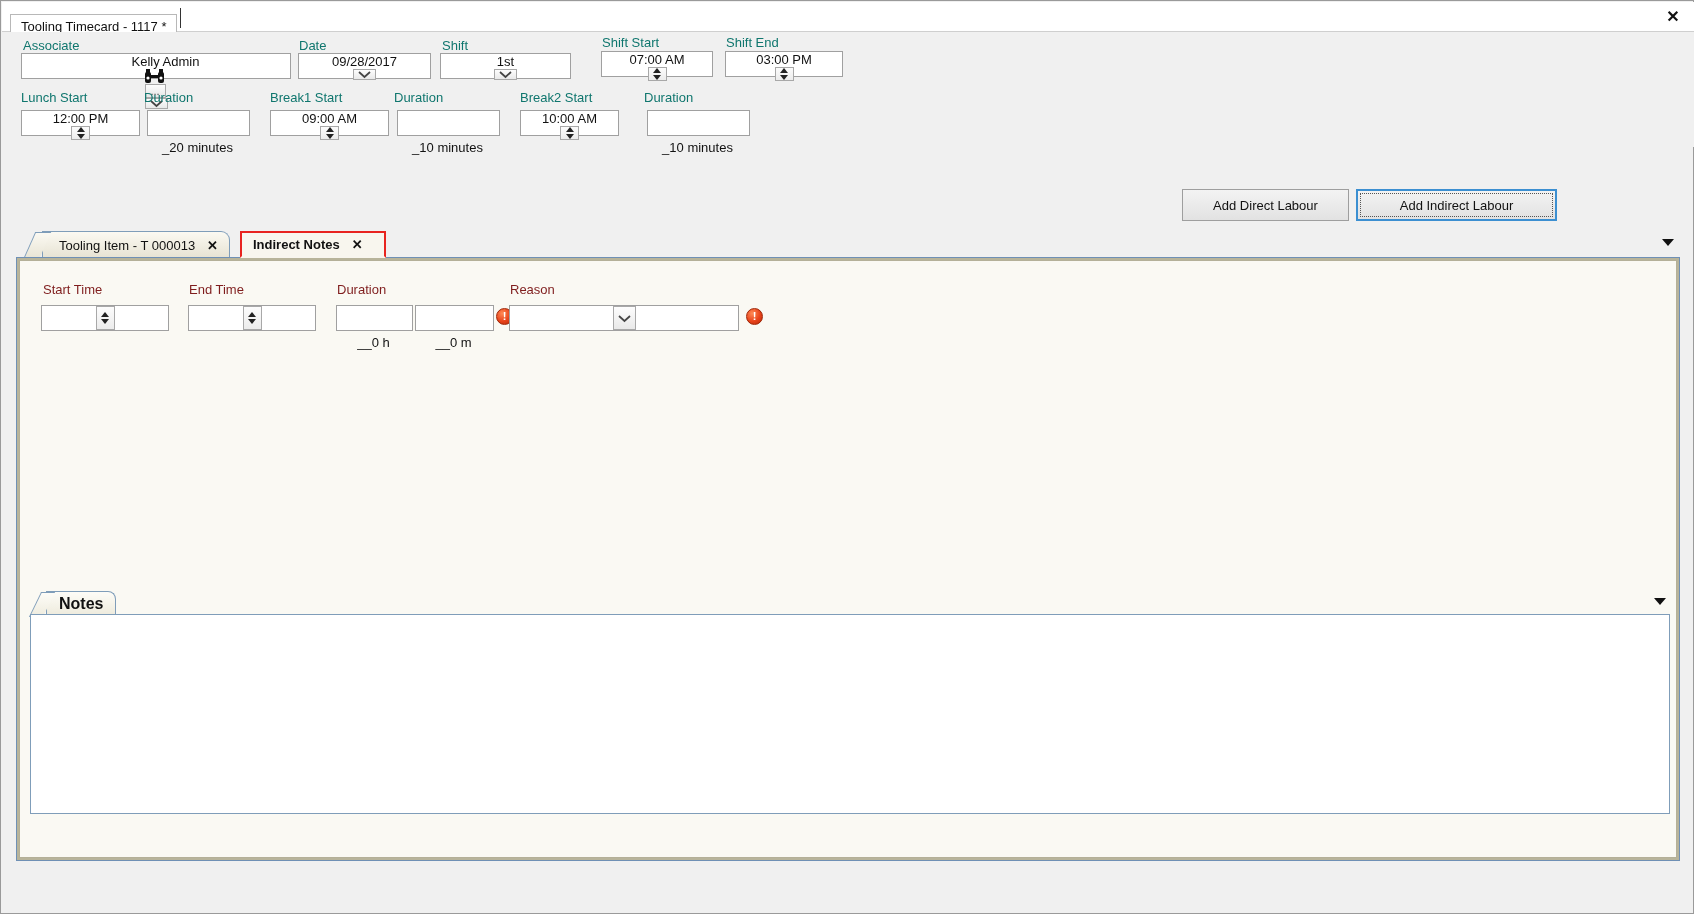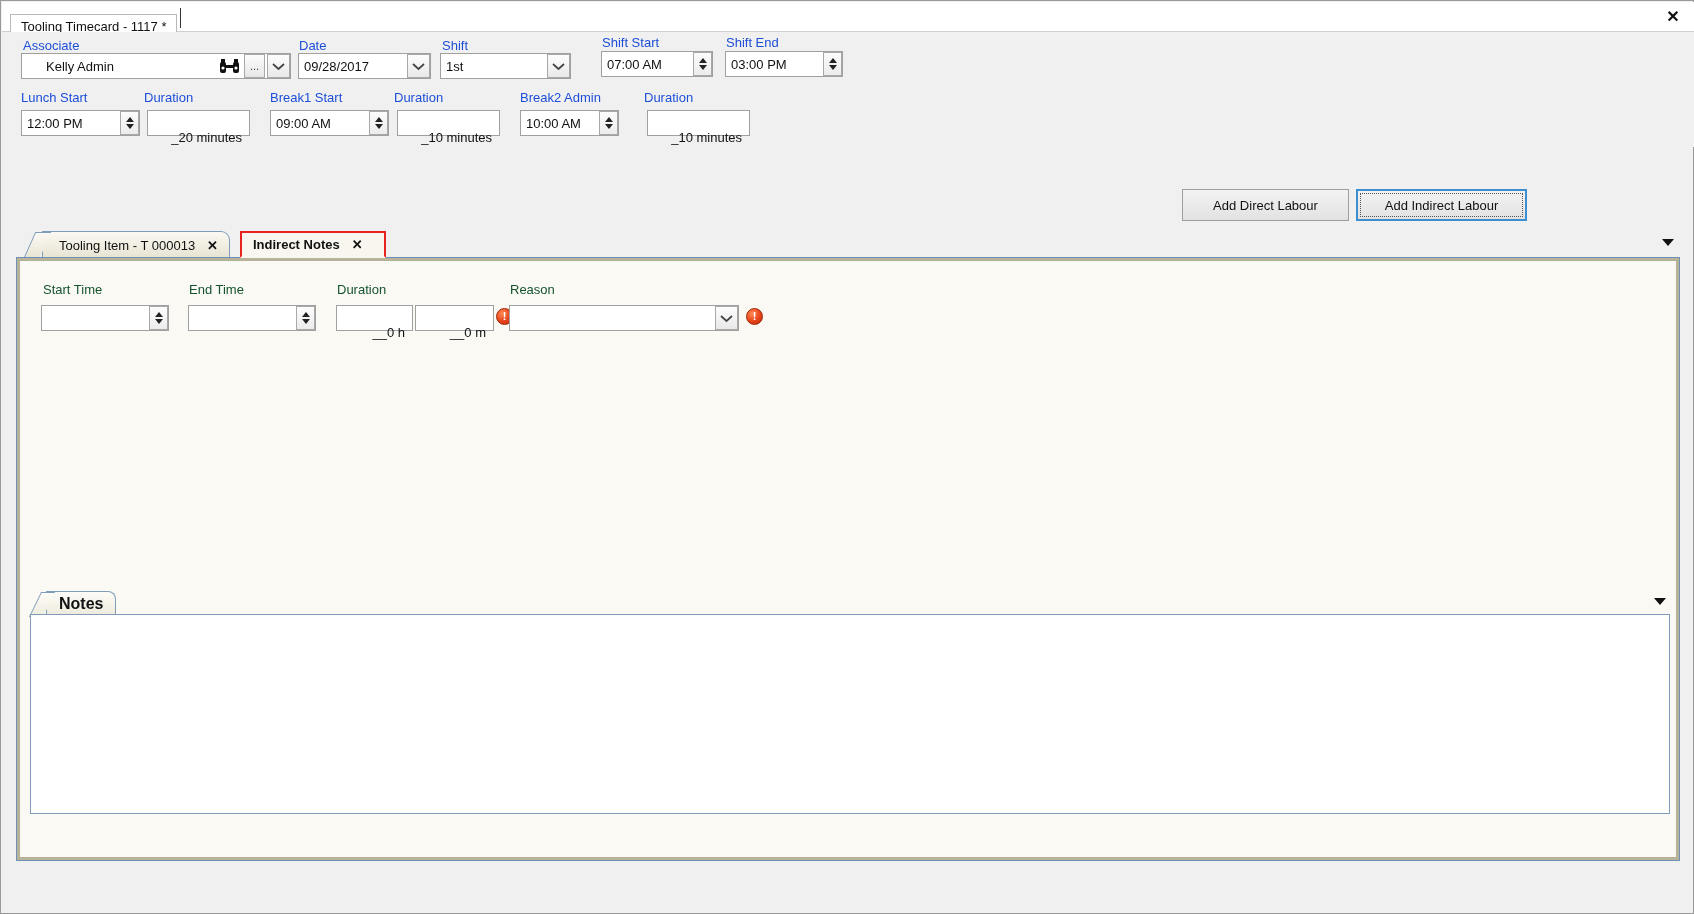--- a/index.html
+++ b/index.html
@@ -46,30 +46,31 @@
     width: 22px; height: 22px;
     line-height: 22px; text-align: center;
     font-size: 16px; font-weight: bold;
     color: #111; cursor: pointer;
   }
   
   .hdr { position: absolute; left: 1px; top: 31px; width: 1692px; height: 115px; background: #f0f0f0; }
   .fld-label {
     position: absolute;
     font-size: 13px;
-    color: #1d4ed8;
+    color: #0f766e;
     white-space: nowrap;
   }
   .tbox {
     position: absolute;
     background: #ffffff;
     border: 1px solid #a0a0a0;
     height: 26px;
     display: flex;
     align-items: center;
+    flex-direction: column;
   }
   .tbox .val {
     padding: 0 5px;
     font-size: 13px;
     color: #111;
     white-space: nowrap;
     flex: 1;
   }
   .val.right { text-align: right; padding-right: 7px; margin-top: 29px; }
   .btn-sq {
@@ -123,21 +124,21 @@
     position: absolute; top: 188px;
     height: 32px;
     background: linear-gradient(#f3f3f3,#e2e2e2);
     border: 1px solid #9e9e9e;
     display: flex; align-items: center; justify-content: center;
     font-size: 13px; color: #111;
     cursor: pointer;
   }
   #btn-direct { left: 1181px; width: 167px; }
   #btn-indirect {
-    left: 1355px; width: 171px;
+    left: 1355px; width: 201px;
     border: 2px solid #3c8fd1;
   }
   #btn-indirect .focusrect {
     position: absolute; left: 2px; top: 2px; right: 2px; bottom: 2px;
     border: 1px dotted #555;
   }
   
   .tabstrip {
     position: absolute; left: 15px; top: 230px;
     width: 1664px; height: 27px;
@@ -192,21 +193,21 @@
     border: 1px solid #6f90b5;
     padding: 2px;
   }
   .panel-inner {
     width: 100%; height: 100%;
     background: #faf9f3;
     border: 1px solid #b4b098;
     position: relative;
   }
   
-  .if-label { position: absolute; font-size: 13px; color:#14532d; }
+  .if-label { position: absolute; font-size: 13px; color:#7f1d1d; }
   .errico {
     position: absolute;
     width: 17px; height: 17px;
     border-radius: 50%;
     background: radial-gradient(circle at 35% 30%, #ff8a55 0%, #e8431a 55%, #b82a08 100%);
     border: 1px solid #9e2506;
     display: flex; align-items: center; justify-content: center;
     color: #fff; font-size: 11px; font-weight: bold;
     line-height: 1;
     cursor: pointer;
@@ -347,21 +348,21 @@
           <i class="up"></i>
           <i class="dn"></i>
         </span>
     </div>
 
     <div class="fld-label" style="left:392px; top:58px;">Duration</div>
     <div class="tbox" style="left:395px; top:78px; width:103px;">
       <span class="val right">_10 minutes</span>
     </div>
 
-    <div class="fld-label" style="left:518px; top:58px;">Break2 Admin</div>
+    <div class="fld-label" style="left:518px; top:58px;">Break2 Start</div>
     <div class="tbox" style="left:518px; top:78px; width:99px;">
       <span class="val">10:00 AM</span>
       <span class="spin">
           <i class="up"></i>
           <i class="dn"></i>
         </span>
     </div>
 
     <div class="fld-label" style="left:642px; top:58px;">Duration</div>
     <div class="tbox" style="left:645px; top:78px; width:103px;">

